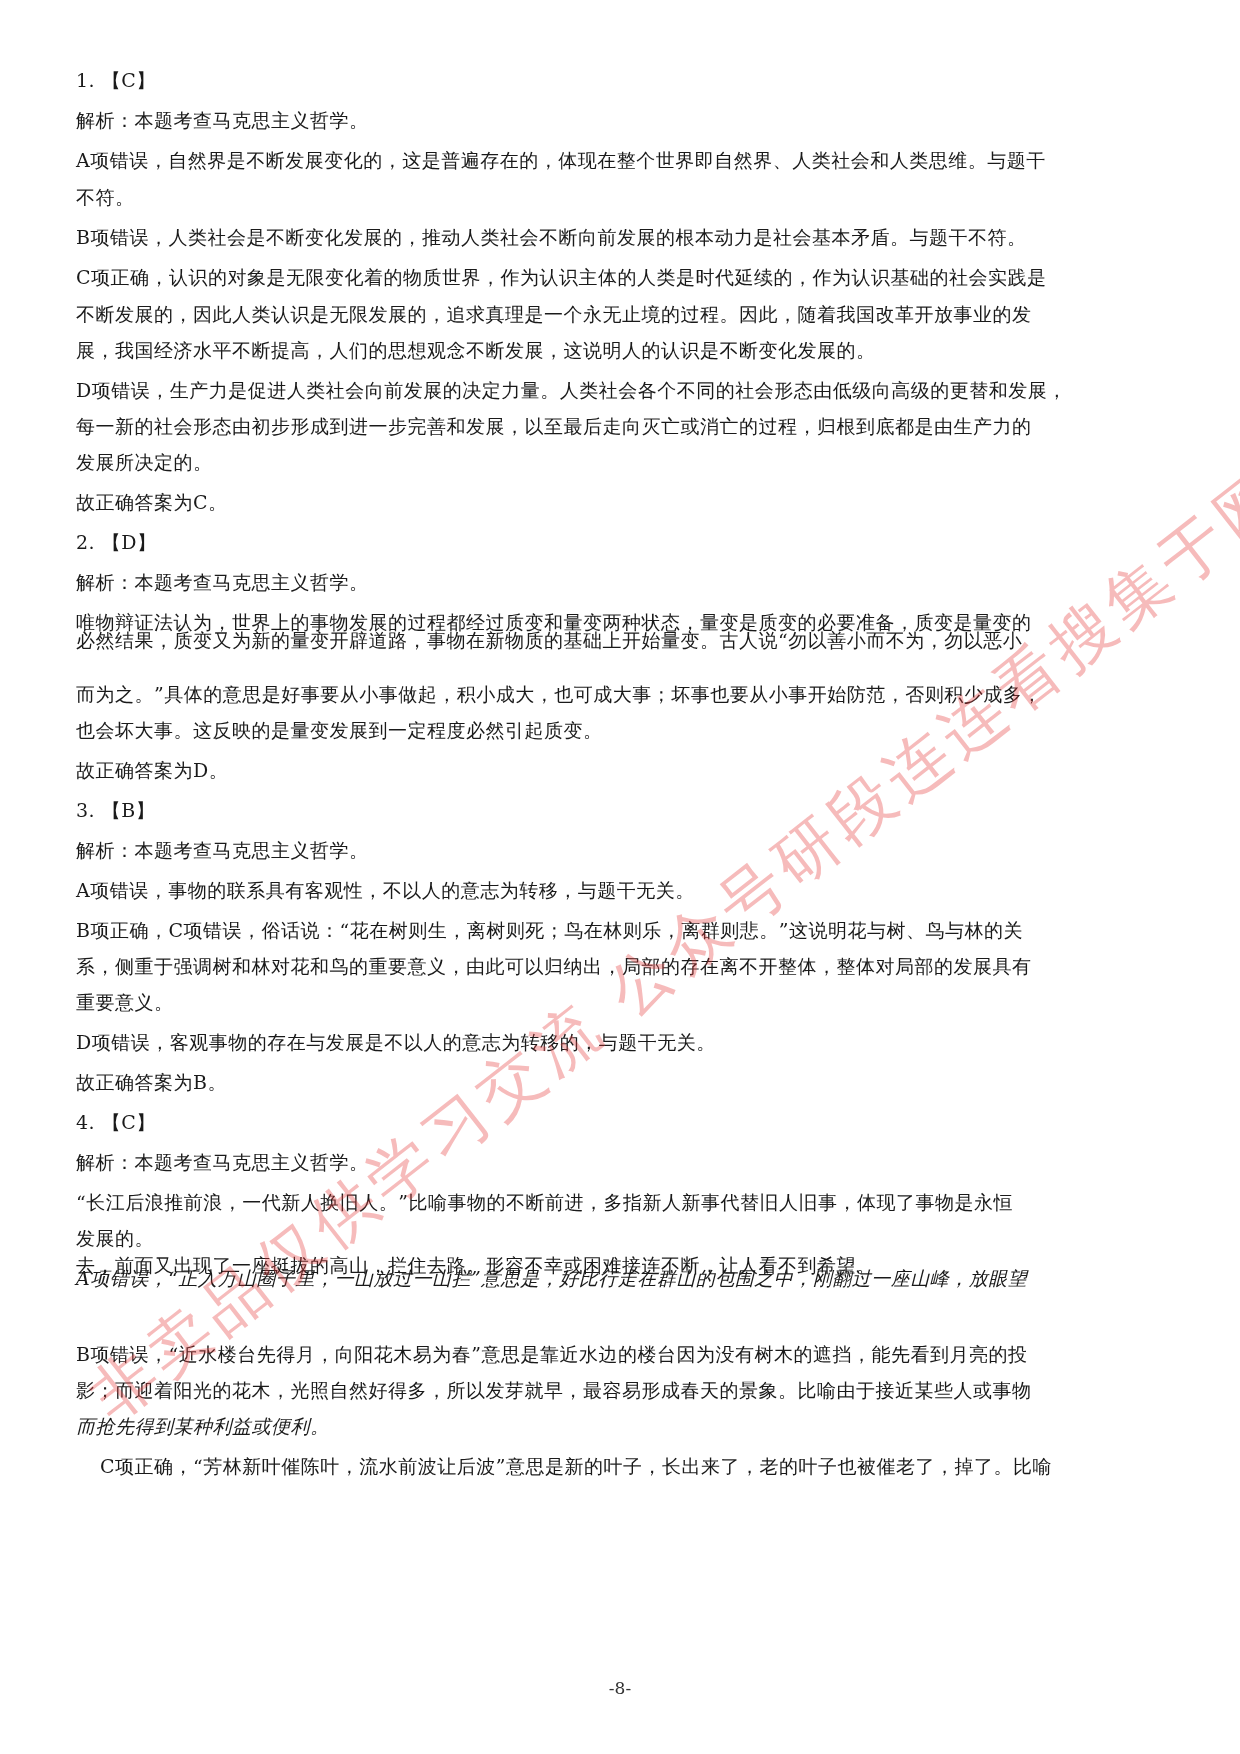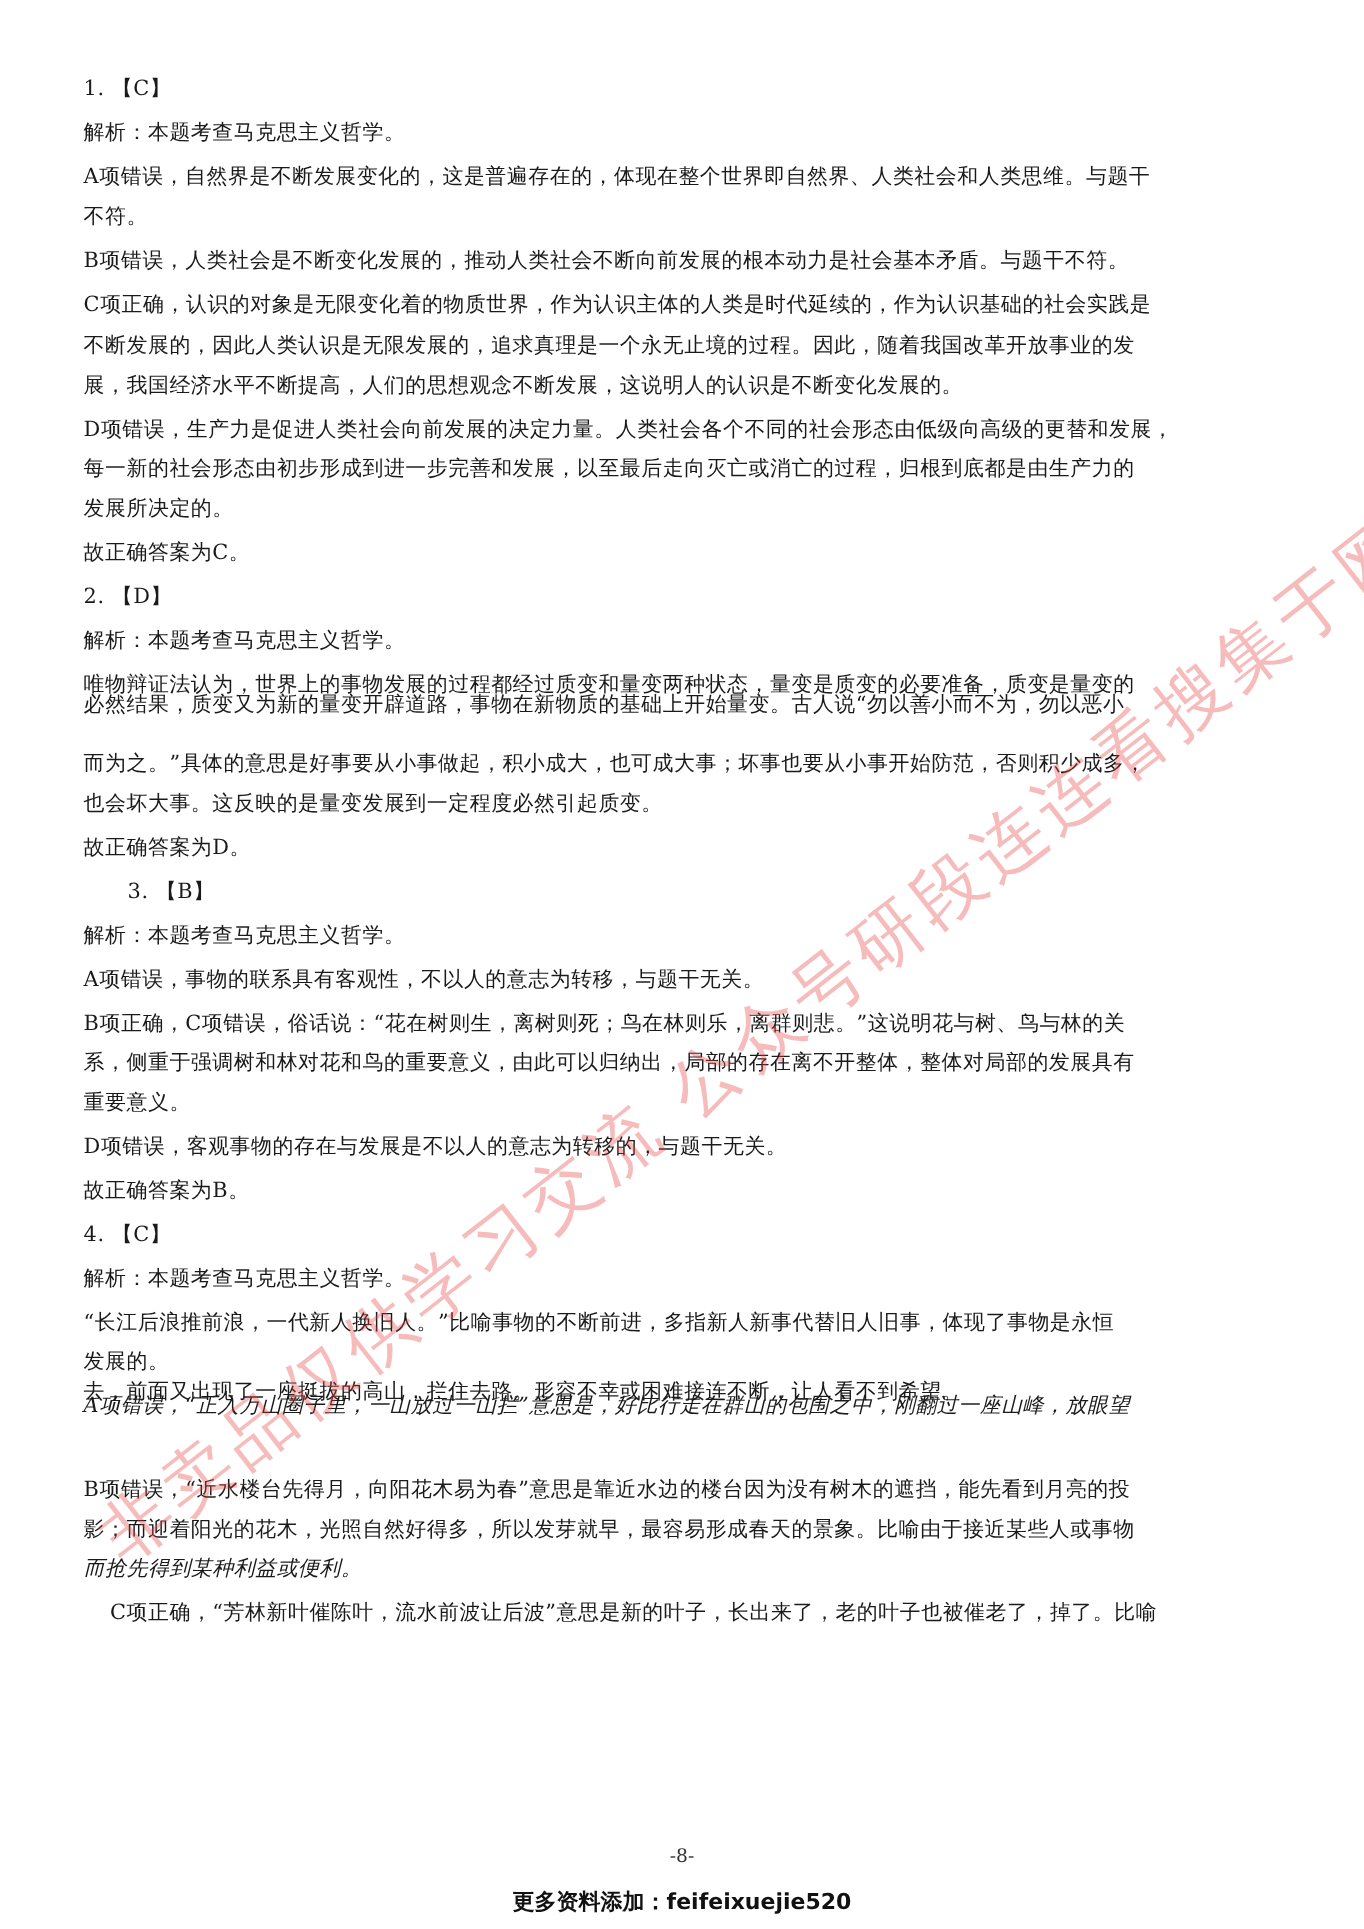--- a/index.html
+++ b/index.html
@@ -37,37 +37,36 @@
       <div class="line" style="top: 414px;">每一新的社会形态由初步形成到进一步完善和发展，以至最后走向灭亡或消亡的过程，归根到底都是由生产力的</div>
       <div class="line" style="top: 450px;">发展所决定的。</div>
       <div class="line" style="top: 490px;">故正确答案为C。</div>
       <div class="line" style="top: 530px;">2. 【D】</div>
       <div class="line" style="top: 570px;">解析：本题考查马克思主义哲学。</div>
       <div class="line" style="top: 610px;">唯物辩证法认为，世界上的事物发展的过程都经过质变和量变两种状态，量变是质变的必要准备，质变是量变的</div>
       <div class="line" style="top: 628px;">必然结果，质变又为新的量变开辟道路，事物在新物质的基础上开始量变。古人说“勿以善小而不为，勿以恶小</div>
       <div class="line" style="top: 682px;">而为之。”具体的意思是好事要从小事做起，积小成大，也可成大事；坏事也要从小事开始防范，否则积少成多，</div>
       <div class="line" style="top: 718px;">也会坏大事。这反映的是量变发展到一定程度必然引起质变。</div>
       <div class="line" style="top: 758px;">故正确答案为D。</div>
-      <div class="line" style="top: 798px; margin-left: 40px;">3. 【B】</div>
+      <div class="line" style="top: 798px;">3. 【B】</div>
       <div class="line" style="top: 838px;">解析：本题考查马克思主义哲学。</div>
       <div class="line" style="top: 878px;">A项错误，事物的联系具有客观性，不以人的意志为转移，与题干无关。</div>
       <div class="line" style="top: 918px; text-align: center;">B项正确，C项错误，俗话说：“花在树则生，离树则死；鸟在林则乐，离群则悲。”这说明花与树、鸟与林的关</div>
       <div class="line" style="top: 954px;">系，侧重于强调树和林对花和鸟的重要意义，由此可以归纳出，局部的存在离不开整体，整体对局部的发展具有</div>
       <div class="line" style="top: 990px;">重要意义。</div>
       <div class="line" style="top: 1030px;">D项错误，客观事物的存在与发展是不以人的意志为转移的，与题干无关。</div>
       <div class="line" style="top: 1070px;">故正确答案为B。</div>
       <div class="line" style="top: 1110px;">4. 【C】</div>
       <div class="line" style="top: 1150px;">解析：本题考查马克思主义哲学。</div>
       <div class="line" style="top: 1190px;">“长江后浪推前浪，一代新人换旧人。”比喻事物的不断前进，多指新人新事代替旧人旧事，体现了事物是永恒</div>
       <div class="line" style="top: 1226px;">发展的。</div>
       <div class="line" style="top: 1266px; font-style: italic;">A项错误，“正入万山圈子里，一山放过一山拦”意思是，好比行走在群山的包围之中，刚翻过一座山峰，放眼望</div>
       <div class="line" style="top: 1253px;">去，前面又出现了一座挺拔的高山，拦住去路。形容不幸或困难接连不断，让人看不到希望。</div>
       <div class="line" style="top: 1342px;">B项错误，“近水楼台先得月，向阳花木易为春”意思是靠近水边的楼台因为没有树木的遮挡，能先看到月亮的投</div>
       <div class="line" style="top: 1378px;">影；而迎着阳光的花木，光照自然好得多，所以发芽就早，最容易形成春天的景象。比喻由于接近某些人或事物</div>
       <div class="line" style="top: 1414px; font-style: italic;">而抢先得到某种利益或便利。</div>
       <div class="line" style="top: 1454px; margin-left: 24px;">C项正确，“芳林新叶催陈叶，流水前波让后波”意思是新的叶子，长出来了，老的叶子也被催老了，掉了。比喻</div>
     </div>
   <div class="page-num">-8-</div>
-  <div class="footer">更多资料添加：feifeixuejie520</div>
   <div class="watermark">
     <div class="wm-text">非卖品仅供学习交流 公众号研段连连看搜集于网络</div>
   </div>
 </div>
 
 </body></html>

